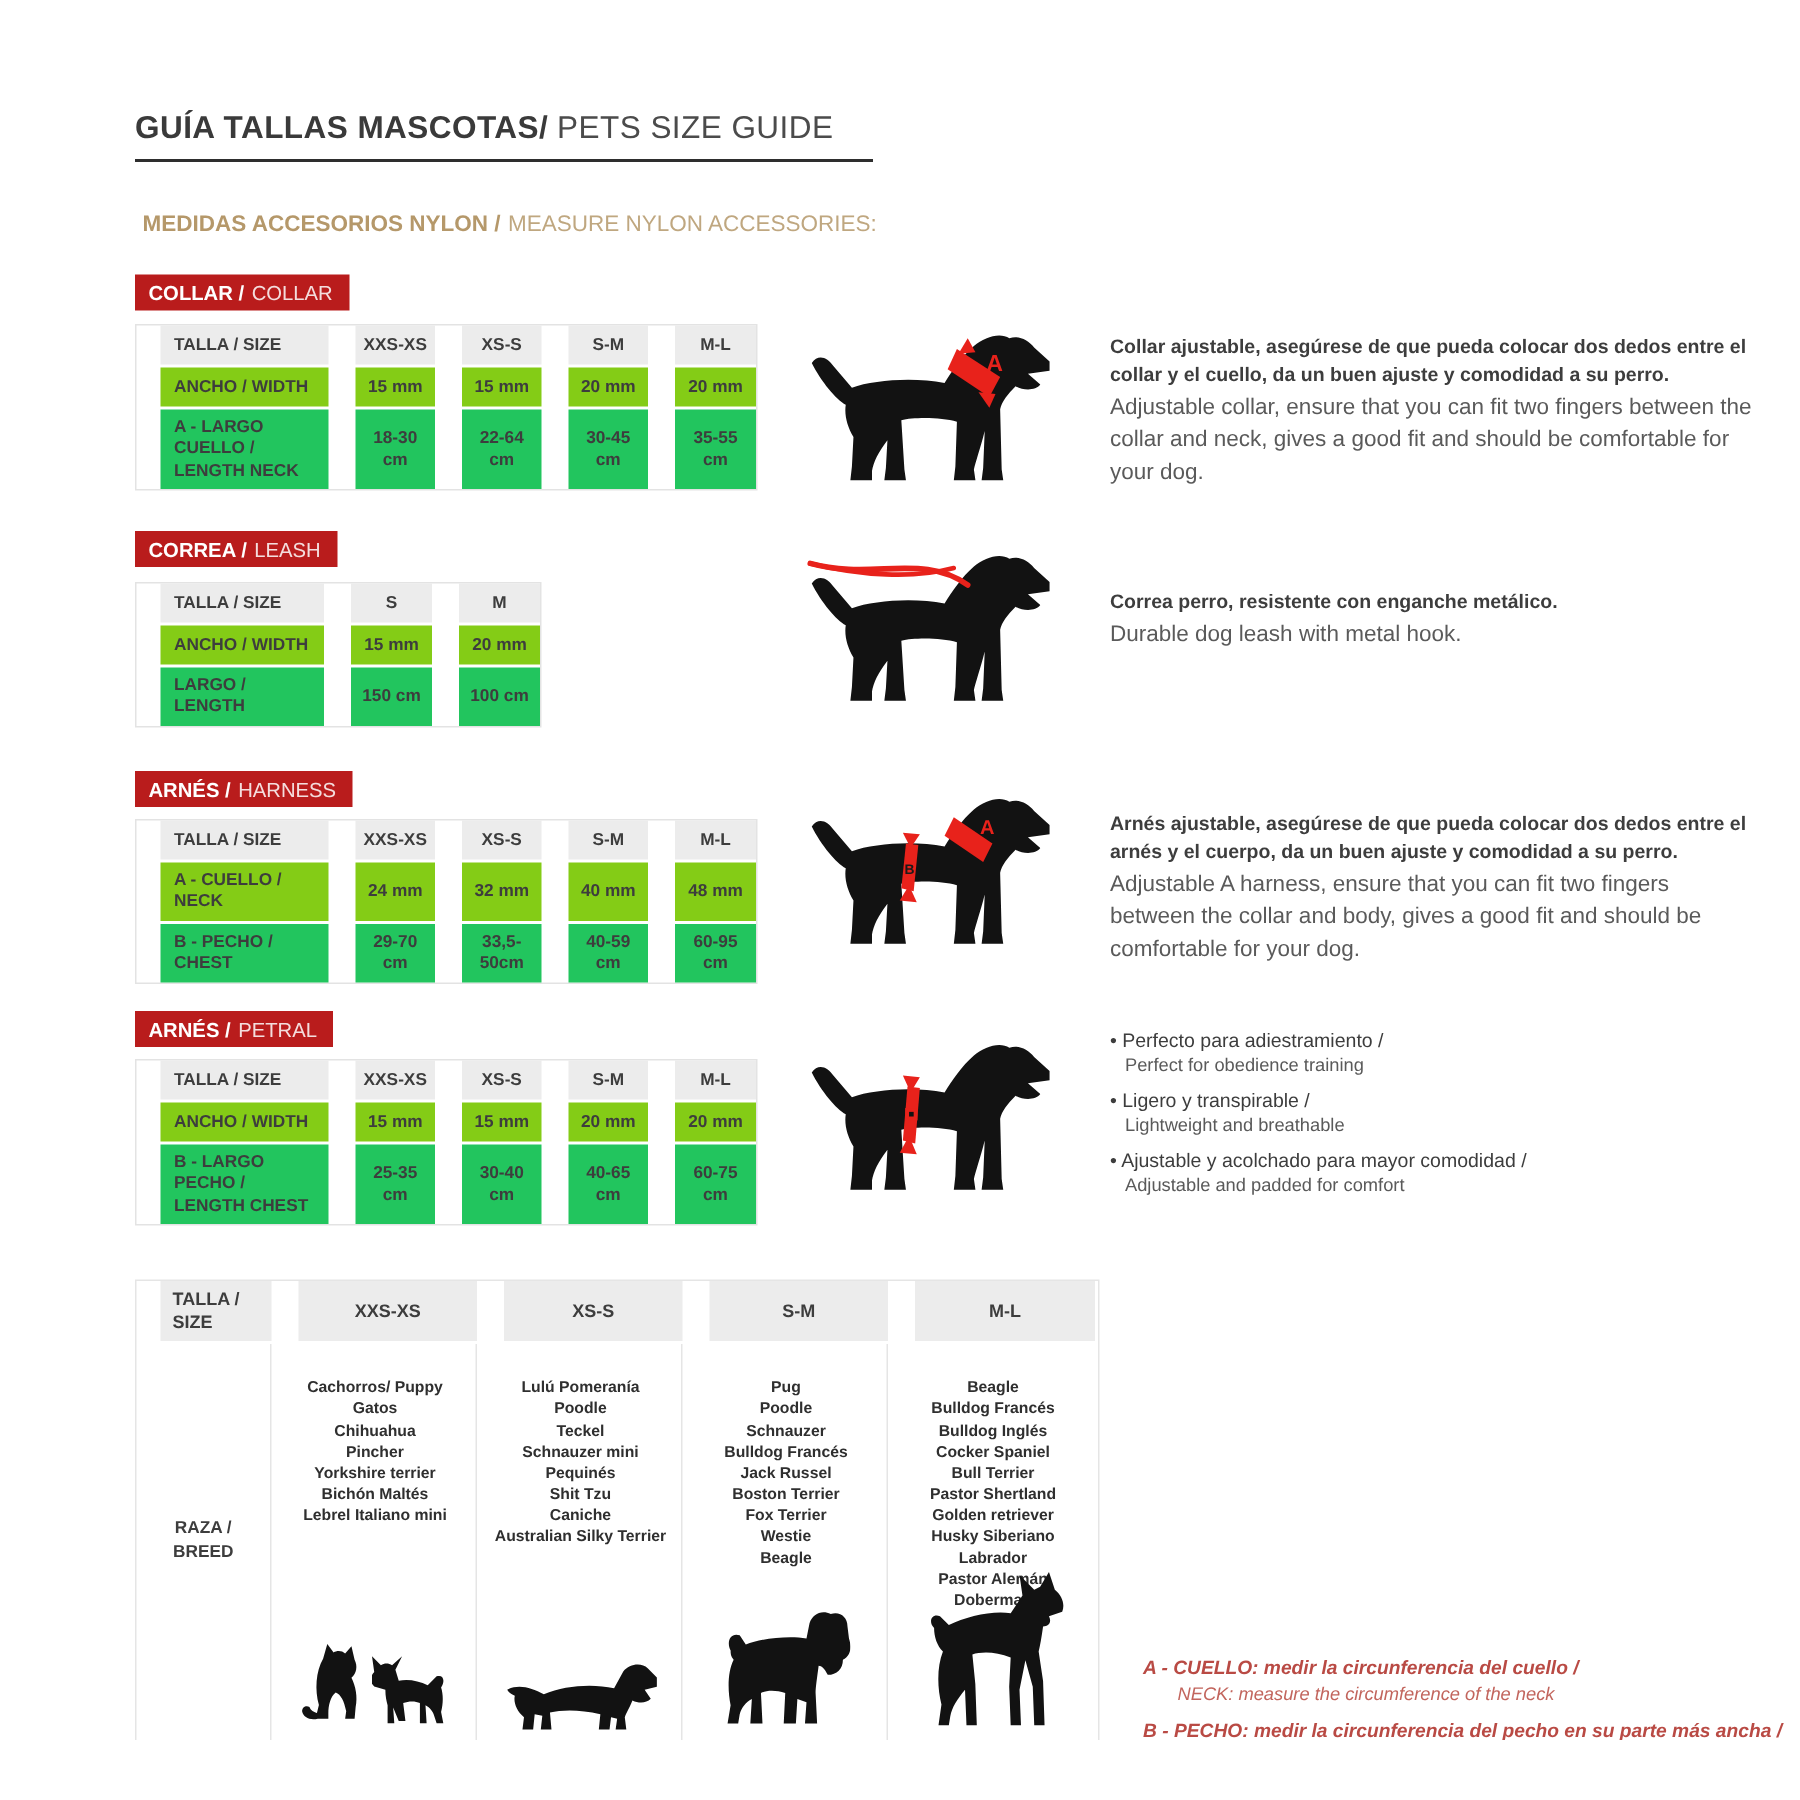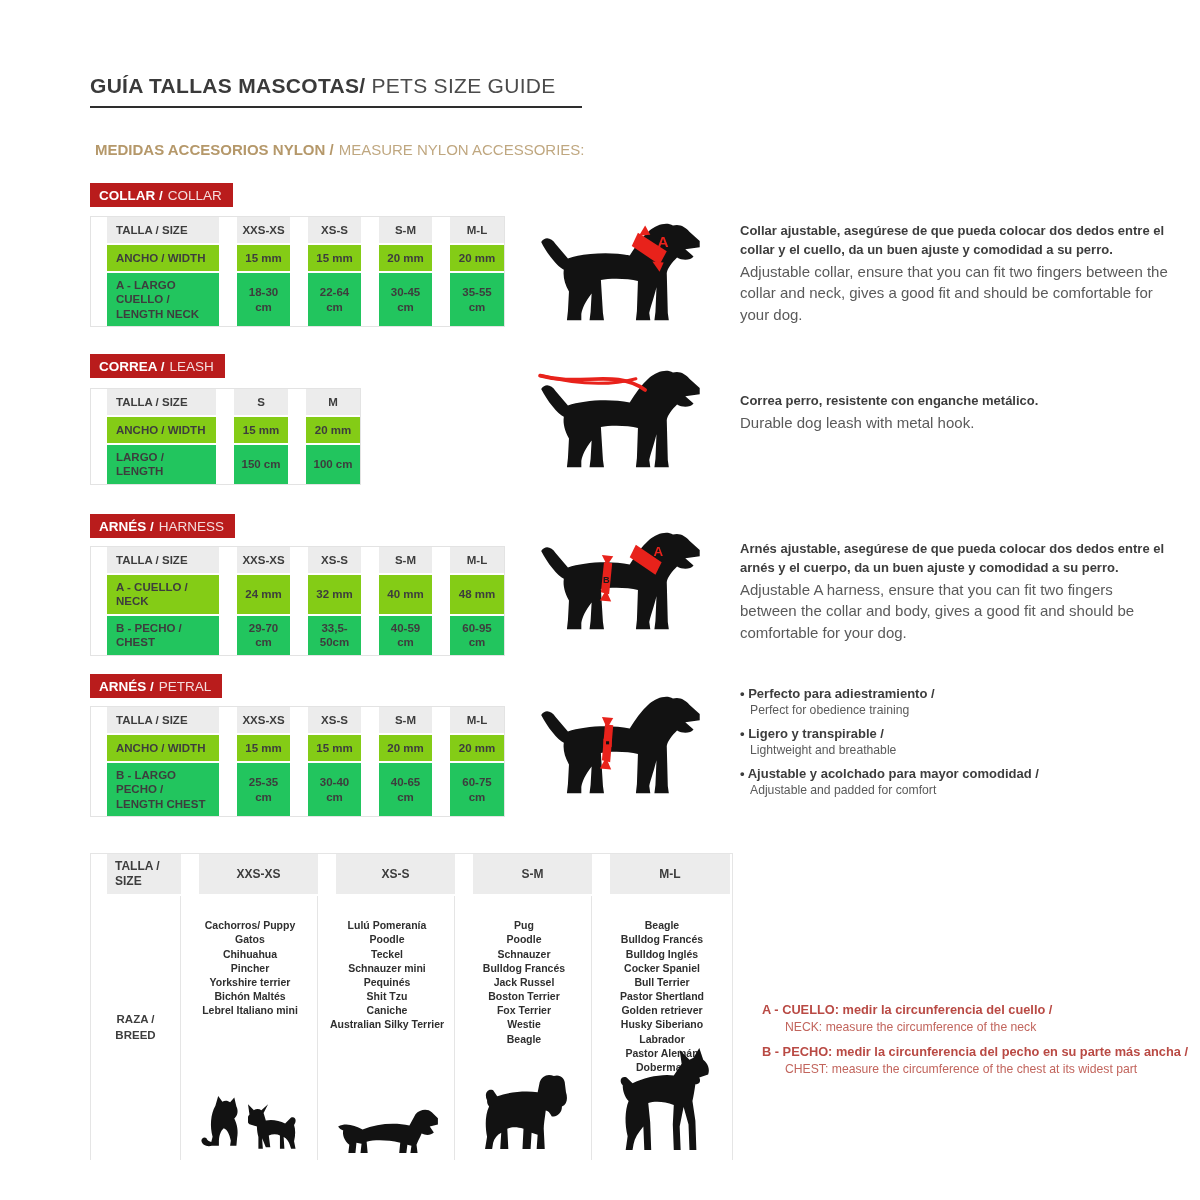--- a/index.html
+++ b/index.html
@@ -43,21 +43,21 @@
   .row.w .cell { background:#22c55e; }
   .cell.label { justify-content:flex-start; text-align:left; padding-left:9px; }
   
   .dogfig { position:absolute; left:535px; width:175px; height:124px; }
   
   .desc { position:absolute; left:740px; width:432px; }
   .desc .es { font-weight:bold; font-size:13px; line-height:1.45; color:#3d3d3d; margin:0; }
   .desc .en { font-weight:normal; font-size:15px; line-height:1.45; color:#5a5a5a; margin:1px 0 0 0; }
   .bullets { position:absolute; left:740px; width:432px; }
   .bullet { margin-bottom:9px; }
-  .bullet .es { font-weight:bold; font-size:13px; color:#3d3d3d; margin:0; }
+  .bullet .es { font-weight:normal; font-size:13px; color:#3d3d3d; margin:0; }
   .bullet .es::before { content:"• "; }
   .bullet .en { font-weight:normal; font-size:12.2px; color:#5a5a5a; margin:2px 0 0 10px; }
   
   .breedtbl { position:absolute; left:90px; top:853px; width:641px; border:1px solid #e5e5e5; background:#fff; }
   .breedtbl .brow { display:grid; grid-template-columns:90px 135px 135px 135px 136px; column-gap:2px; }
   .breedtbl .bh .cell { background:#ececec; min-height:22px; font-size:12px; }
   .breedtbl .bh .cell.label { padding-left:8px; }
   .breedtbl .bbody { margin-top:2px; }
   .breedtbl .bcell {
     position:relative; min-height:264px; border-right:1px solid #e5e5e5;
@@ -65,21 +65,21 @@
     white-space:pre-line; padding-top:8px; box-sizing:border-box; color:#2f2f2f;
   }
   .breedtbl .bcell:last-child { border-right:none; }
   .breedtbl .bcell.rowlabel {
     display:flex; align-items:center; justify-content:center; padding-top:0;
     font-size:11.5px; color:#3d3d3d;
   }
   .breedtbl .blist { display:block; }
   .animals { position:absolute; left:0; right:0; bottom:4px; display:flex; justify-content:center; align-items:flex-end; gap:6px; }
   
-  .notes { position:absolute; left:762px; top:1002px; width:430px; }
+  .notes { position:absolute; left:762px; top:1104px; width:430px;font-style:italic; }
   .note { margin-bottom:10px; }
   .note .es { font-weight:bold; color:#b94a44; font-size:12.8px; margin:0; }
   .note .en { font-weight:normal; color:#c2655d; font-size:12.2px; margin:3px 0 0 23px; }
 </style>
 </head>
 <body>
 
 <div class="page">
 
   <svg width="0" height="0" style="position:absolute" aria-hidden="true">

